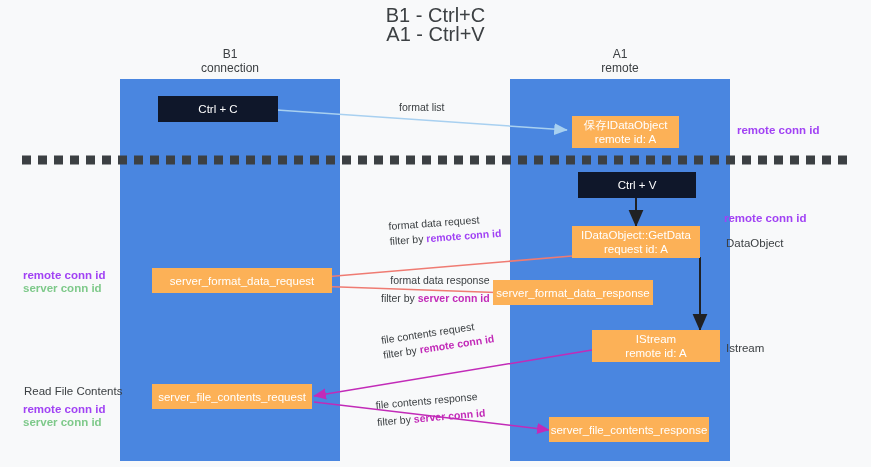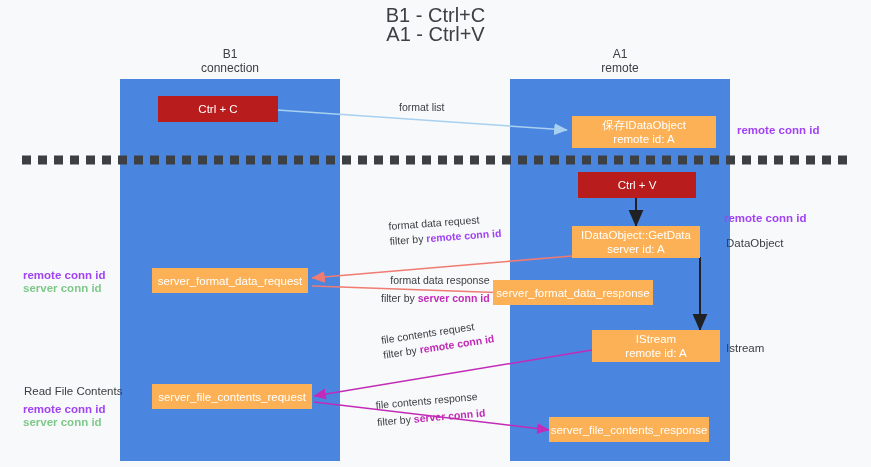--- a/index.html
+++ b/index.html
@@ -52,21 +52,21 @@
     display: flex;
     align-items: center;
     justify-content: center;
     text-align: center;
     color: #ffffff;
     font-size: 11.5px;
     line-height: 14px;
     white-space: pre-line;
     z-index: 6;
   }
-  .box.green  { background: #b91c1c; }
+  .box.green  { background: #0f172a; }
   .box.orange { background: #fbb койка; }
   .box.orange { background: #fcb157; }
   
   .annot {
     position: absolute;
     font-size: 11.5px;
     line-height: 14px;
     white-space: pre-line;
     z-index: 7;
   }
@@ -140,29 +140,29 @@
 
     <path d="M700,257 L700,330" stroke="#202124" stroke-width="2" fill="none" marker-end="url(#ah-black)"></path>
 
     <path d="M592,350 L314,396" stroke="#c22bb8" stroke-width="1.5" fill="none" marker-end="url(#ah-magenta)"></path>
 
     <path d="M314,402 L549,430" stroke="#c22bb8" stroke-width="1.5" fill="none" marker-end="url(#ah-magenta)"></path>
   </svg>
 
   <div class="box green" style="left:158px; top:96px;  width:120px; height:26px;">Ctrl + C</div>
 
-  <div class="box orange" style="left:572px; top:116px; width:144px; height:32px;">保存IDataObject
+  <div class="box orange" style="left:572px; top:116px; width:107px; height:32px;">保存IDataObject
 remote id: A</div>
 
   <div class="box green" style="left:578px; top:172px; width:118px; height:26px;">Ctrl + V</div>
 
   <div class="box orange" style="left:572px; top:226px; width:128px; height:32px;">IDataObject::GetData
-server id: A</div>
-
-  <div class="box orange" style="left:152px; top:268px; width:156px; height:25px;">server_format_data_request</div>
+request id: A</div>
+
+  <div class="box orange" style="left:152px; top:268px; width:180px; height:25px;">server_format_data_request</div>
 
   <div class="box orange" style="left:493px; top:280px; width:160px; height:25px;">server_format_data_response</div>
 
   <div class="box orange" style="left:592px; top:330px; width:128px; height:32px;">IStream
 remote id: A</div>
 
   <div class="box orange" style="left:549px; top:417px; width:160px; height:25px;">server_file_contents_response</div>
 
   <div class="box orange" style="left:152px; top:384px; width:160px; height:25px;">server_file_contents_request</div>
 

